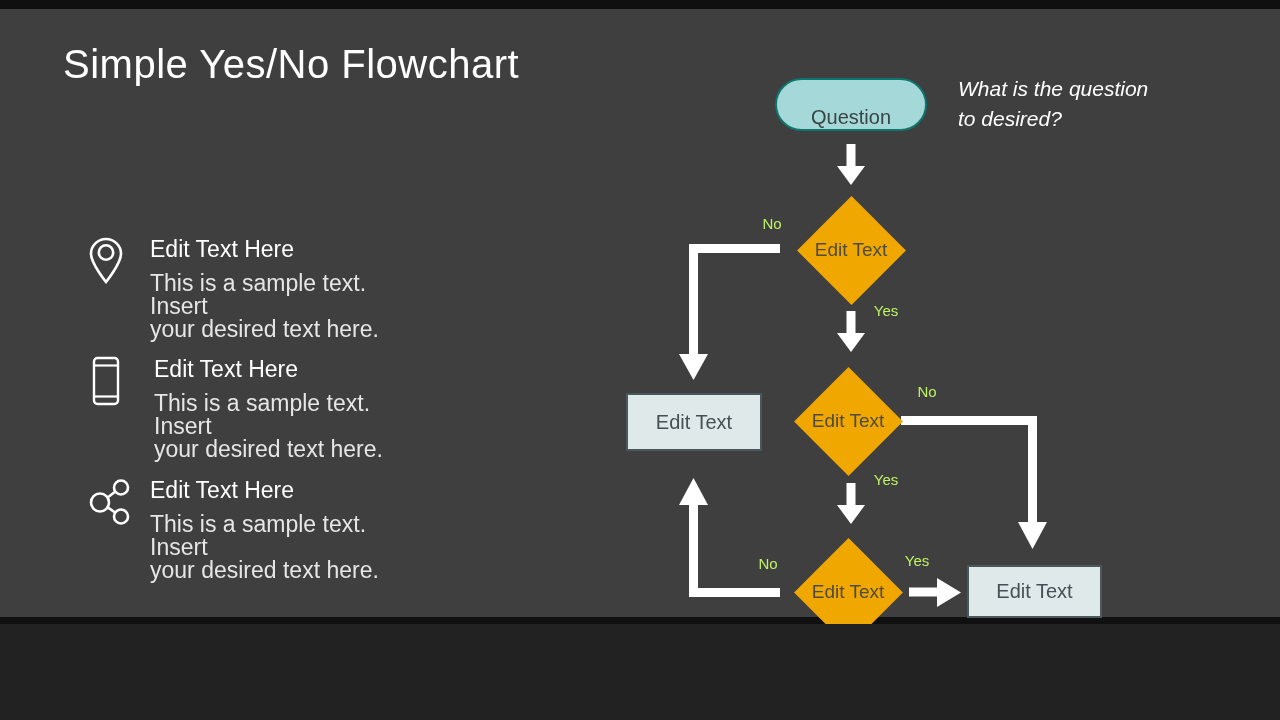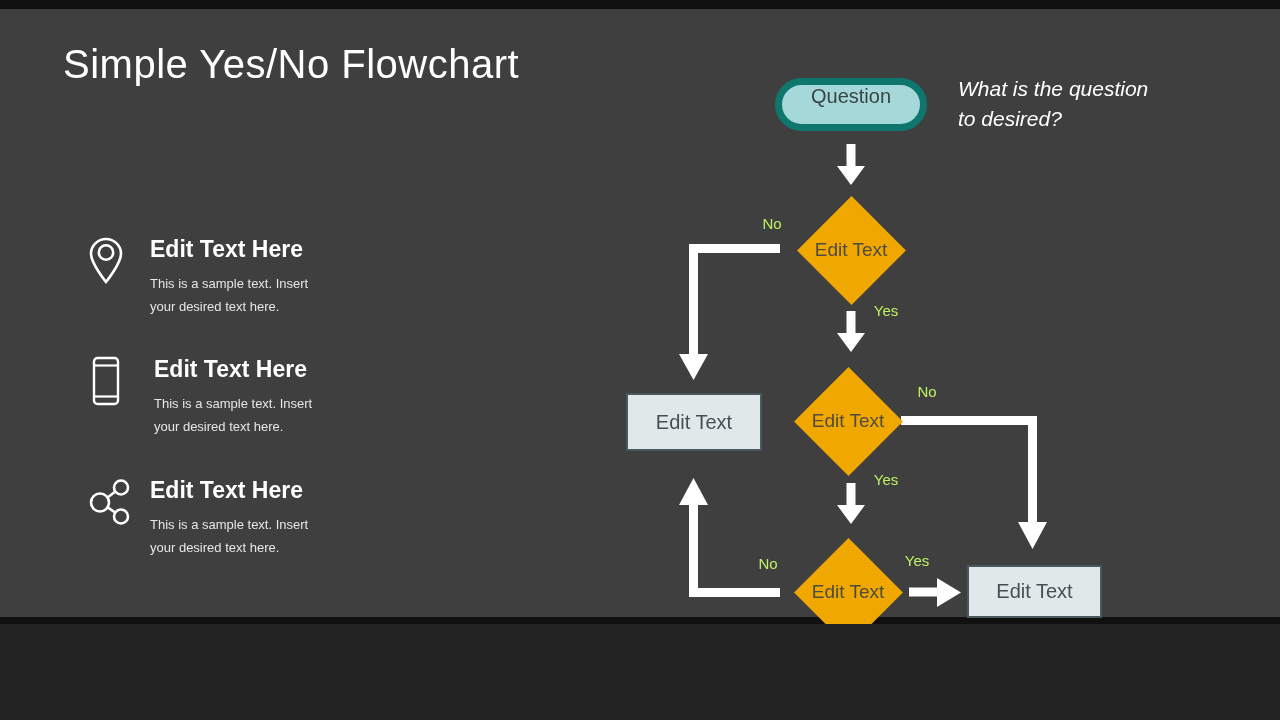--- a/index.html
+++ b/index.html
@@ -14,33 +14,33 @@
   
   .slide-title{
     position:absolute;left:63px;top:42px;color:#ffffff;
     font-size:40px;font-weight:300;letter-spacing:.5px;white-space:nowrap;
   }
 
   
   .li-item{position:absolute;left:88px;width:330px;display:flex;}
   .li-icon{width:62px;flex:0 0 62px;color:#fff;}
   .li-icon svg{display:block;}
-  .li-heading{font-size:23px;font-weight:bold;color:#ffffff;line-height:27px;margin:0 0 9px 0;}
-  .li-body{font-size:13px;line-height:23px;color:#e6e6e6;}
+  .li-heading{font-size:23px;font-weight:normal;color:#ffffff;line-height:27px;margin:0 0 9px 0;}
+  .li-body{font-size:23px;line-height:23px;color:#e6e6e6;}
   .li-body span{display:block;}
 
   
   #connectors{position:absolute;left:0;top:0;width:1280px;height:720px;}
   #connectors path{fill:none;stroke:#ffffff;stroke-width:9;stroke-linejoin:miter;}
   #connectors polygon{fill:#ffffff;}
 
   .flow-start{
     position:absolute;left:775px;top:78px;width:152px;height:53px;box-sizing:border-box;
-    background:#a5d8d9;border:7px solid #0f766e;border-radius:28px;
-    display:flex;align-items:flex-start;justify-content:center;
+    background:#a5d8d9;border:2px solid #0f766e;border-radius:28px;
+    display:flex;align-items:flex-end;justify-content:center;
     font-size:20px;color:#3a4545;
   }
   .flow-note{
     position:absolute;left:958px;top:74px;width:230px;
     font-size:21px;font-style:italic;line-height:30px;color:#ffffff;
   }
   .flow-note span{display:block;}
 
   .diamond{position:absolute;width:108px;height:108px;display:flex;align-items:center;justify-content:center;}
   .diamond-shape{position:absolute;left:15.5px;top:15.5px;width:77px;height:77px;background:#f0a800;transform:rotate(45deg);}

